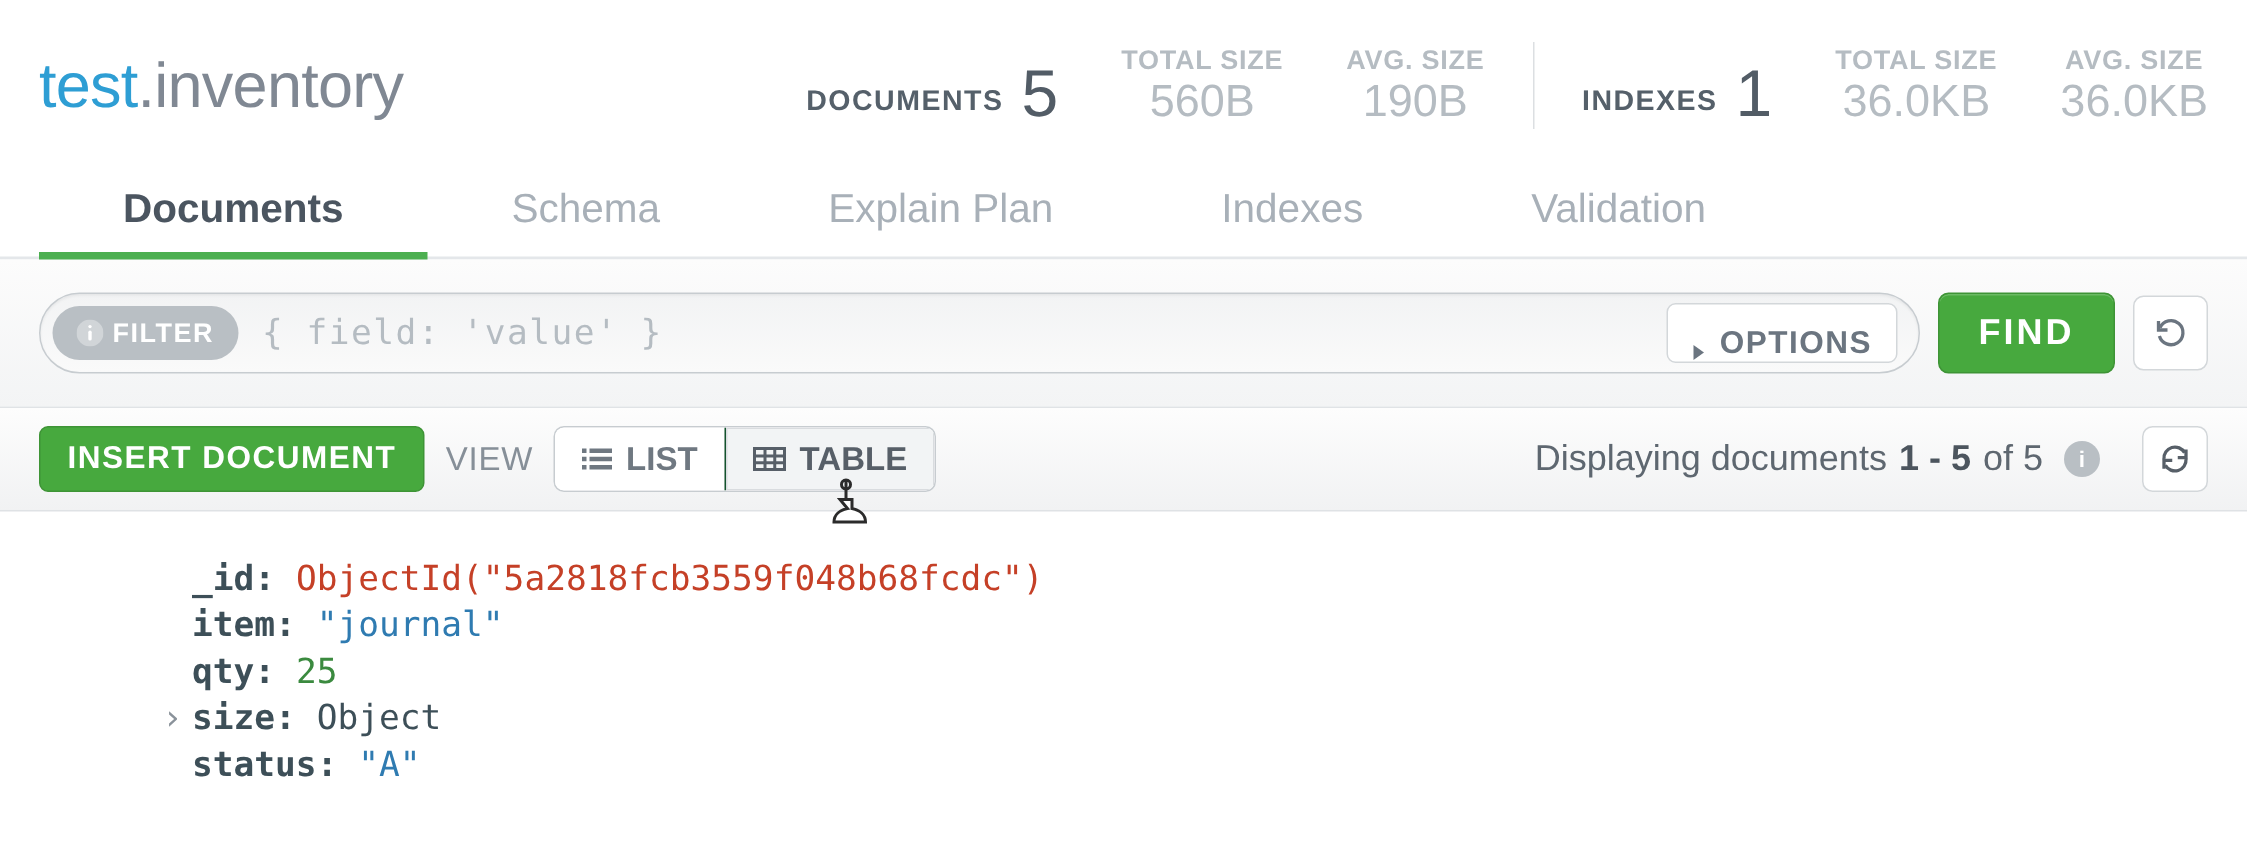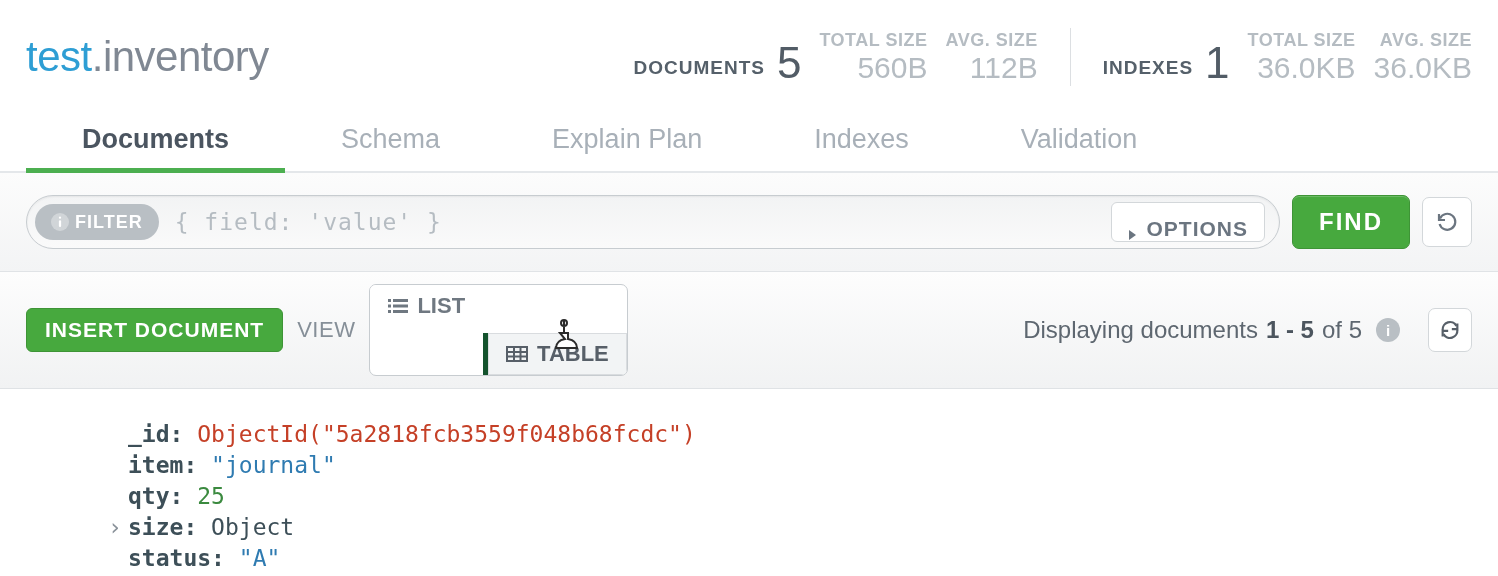--- a/index.html
+++ b/index.html
@@ -50,21 +50,22 @@
   }
   .stat-main-value {
     font-size: 44px;
     font-weight: 300;
     color: #525c66;
     line-height: 1;
   }
   .stat-col {
     display: flex;
     flex-direction: column;
-    align-items: flex-end;
+    align-items: center;
+    margin-left: 24px;
   }
   .stat-col-label {
     font-size: 18px;
     font-weight: 700;
     letter-spacing: 0.5px;
     color: #b5bcc2;
   }
   .stat-col-value {
     font-size: 30px;
     font-weight: 300;
@@ -229,21 +230,21 @@
     gap: 9px;
     height: 42px;
     padding: 0 18px;
     border: none;
     background: #fff;
     font-size: 22px;
     font-weight: 700;
     color: #6f7881;
     cursor: pointer;
   }
-  .view-toggle button + button { border-left: 5px solid #14532d; margin-top: 48px; }
+  .view-toggle button + button { border-left: 1px solid #14532d; }
   .view-toggle button.hover {
     background: #f2f4f5;
     color: #575f68;
     box-shadow: inset 0 0 0 1px #d9dcdf;
   }
   .pagination {
     margin-left: auto;
     font-size: 24px;
     color: #5e6770;
     display: flex;
@@ -317,21 +318,21 @@
       <div class="stat-main">
         <div class="stat-main-label">DOCUMENTS</div>
         <div class="stat-main-value">5</div>
       </div>
       <div class="stat-col">
         <div class="stat-col-label">TOTAL SIZE</div>
         <div class="stat-col-value">560B</div>
       </div>
       <div class="stat-col">
         <div class="stat-col-label">AVG. SIZE</div>
-        <div class="stat-col-value">112B</div>
+        <div class="stat-col-value">190B</div>
       </div>
     </div>
     <div class="stats-divider"></div>
     <div class="stat-block">
       <div class="stat-main">
         <div class="stat-main-label">INDEXES</div>
         <div class="stat-main-value">1</div>
       </div>
       <div class="stat-col">
         <div class="stat-col-label">TOTAL SIZE</div>

